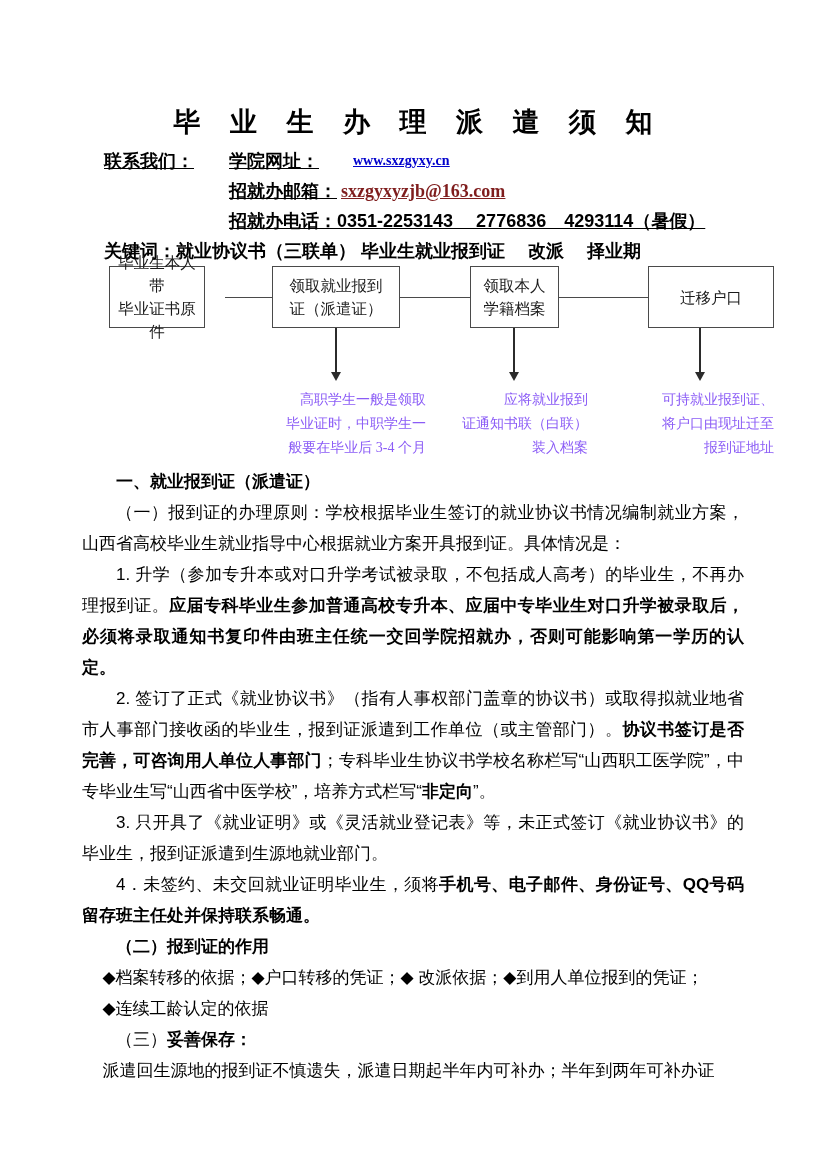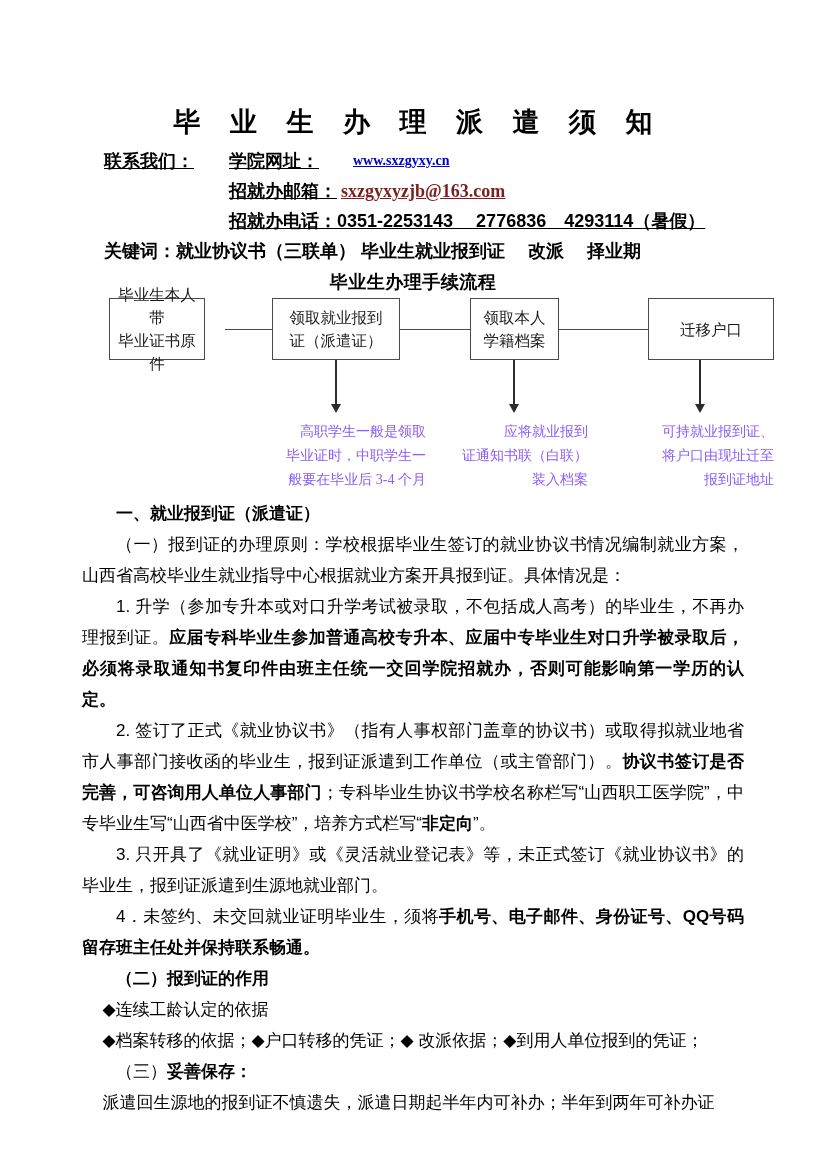--- a/index.html
+++ b/index.html
@@ -196,21 +196,20 @@
     </div>
     <div class="contact-row">
       <span class="contact-label-lead"></span>
       <span class="contact-sub">招就办电话：</span>
       <span class="contact-val-plain">0351-2253143　 2776836　4293114（暑假）</span>
     </div>
   </div>
 
   <div class="keywords-row">关键词：就业协议书（三联单）  毕业生就业报到证　 改派　 择业期</div>
 
-  <div class="flow-title">毕业生办理手续流程</div>
 
   <div class="flow-wrap">
     <div class="flow-boxes">
 
       <div class="connector" style="left:209px; width:47px;"></div>
       <div class="connector" style="left:384px; width:70px;"></div>
       <div class="connector" style="left:543px; width:89px;"></div>
 
       <div class="flow-box" style="left:93px; width:96px;">
         <div>
@@ -277,22 +276,22 @@
     <p class="para"><span>1. 升学（参加专升本或对口升学考试被录取，不包括成人高考）的毕业生，不再办理报到证。</span><b>应届专科毕业生参加普通高校专升本、应届中专毕业生对口升学被录取后，必须将录取通知书复印件由班主任统一交回学院招就办，否则可能影响第一学历的认定。</b></p>
 
     <p class="para"><span>2. 签订了正式《就业协议书》（指有人事权部门盖章的协议书）或取得拟就业地省市人事部门接收函的毕业生，报到证派遣到工作单位（或主管部门）。</span><b>协议书签订是否完善，可咨询用人单位人事部门</b><span>；专科毕业生协议书学校名称栏写“山西职工医学院”，中专毕业生写“山西省中医学校”，培养方式栏写“</span><b>非定向</b><span>”。</span></p>
 
     <p class="para">3. 只开具了《就业证明》或《灵活就业登记表》等，未正式签订《就业协议书》的毕业生，报到证派遣到生源地就业部门。</p>
 
     <p class="para"><span>4．未签约、未交回就业证明毕业生，须将</span><b>手机号、电子邮件、身份证号、QQ号码留存班主任处并保持联系畅通。</b></p>
 
     <p class="sub-head">（二）报到证的作用</p>
 
+    <p class="bullet-line"><span>◆</span><span>档案转移的依据；</span><span>◆</span><span>户口转移的凭证；</span><span>◆</span><span> 改派依据；</span><span>◆</span><span>到用人单位报到的凭证；</span></p>
+
     <p class="bullet-line"><span>◆</span><span>连续工龄认定的依据</span></p>
-
-    <p class="bullet-line"><span>◆</span><span>档案转移的依据；</span><span>◆</span><span>户口转移的凭证；</span><span>◆</span><span> 改派依据；</span><span>◆</span><span>到用人单位报到的凭证；</span></p>
 
     <p class="para"><span>（三）</span><b>妥善保存：</b></p>
 
     <p class="bullet-line">派遣回生源地的报到证不慎遗失，派遣日期起半年内可补办；半年到两年可补办证</p>
 
   </div>
 </div>
 
 </body></html>

